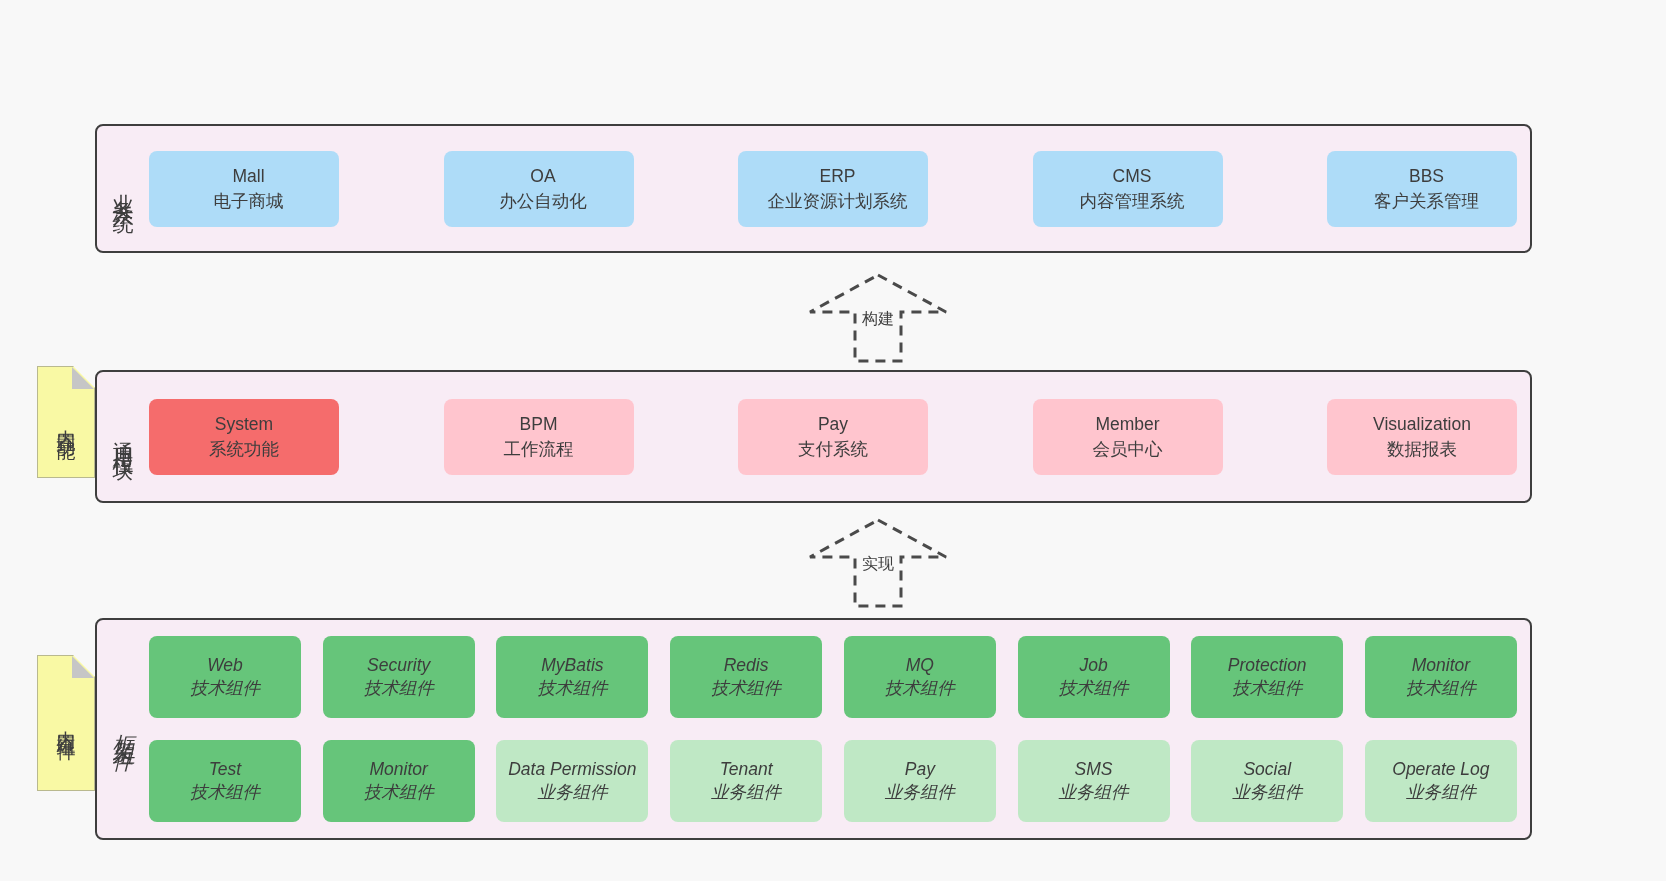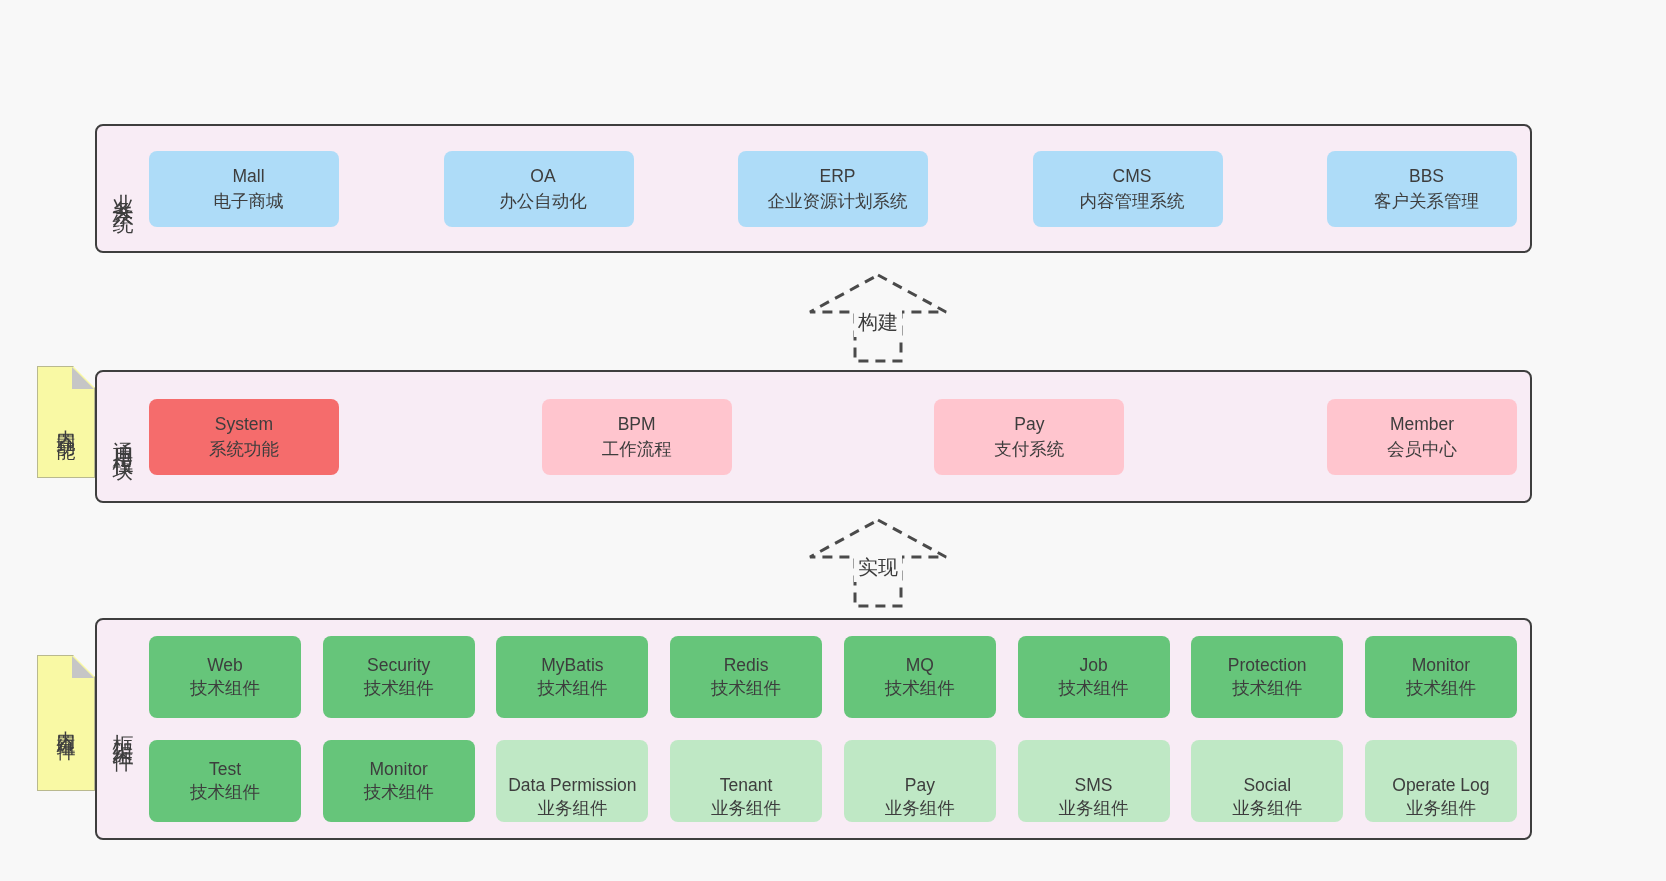--- a/index.html
+++ b/index.html
@@ -19,21 +19,21 @@
     position:absolute;
     left:95px;width:1437px;
     background:var(--band-bg,#f8ecf5);
     border:2px solid var(--band-border,#3e3e3e);
     border-radius:8px;
     box-sizing:border-box;
     z-index:2;
   }
   .band-business{top:124px;height:129px;}
   .band-modules{top:370px;height:133px;padding-left:7px;}
-  .band-components{top:618px;height:222px;}
+  .band-components{top:618px;height:222px;font-style:italic;}
   .band-label{
     position:absolute;left:0;top:0;bottom:0;width:52px;
     display:flex;align-items:center;justify-content:center;
     writing-mode:vertical-rl;text-orientation:upright;
     font-size:21px;letter-spacing:6px;color:var(--text,#3d3d3d);
     user-select:none;
   }
   .rows{
     position:absolute;left:52px;right:13px;top:0;bottom:0;
     display:flex;flex-direction:column;justify-content:center;gap:22px;
@@ -47,21 +47,21 @@
     font-size:17.5px;line-height:25px;
     color:var(--text,#3d3d3d);
     box-sizing:border-box;padding:2px 6px;
   }
   .band-business .box,.band-modules .box{width:190px;height:76px;}
   .band-components .box{width:152px;height:82px;line-height:23px;}
   .v-blue{background:var(--blue,#aedcf8);padding-left:15px;}
   .v-red{background:var(--red,#f56c6c);}
   .v-pink{background:var(--pink,#ffc5ce);}
   .v-green-dark{background:var(--green-dark,#66c57a);}
-  .v-green-light{background:var(--green-light,#bfe8c5);justify-content:flex-end;}
+  .v-green-light{background:var(--green-light,#bfe8c5);}
   
   .sticky{
     position:absolute;left:37px;width:58px;
     background:var(--sticky-yellow,#f9f9a4);
     border:1px solid #b9b98f;
     box-sizing:border-box;
     clip-path:polygon(0 0,calc(100% - 22px) 0,100% 22px,100% 100%,0 100%);
     display:flex;align-items:center;justify-content:center;
     z-index:1;
   }
@@ -79,21 +79,21 @@
   
   .arrow{
     position:absolute;left:806px;width:144px;height:92px;z-index:3;
   }
   .arrow-build{top:272px;}
   .arrow-implement{top:517px;}
   .arrow svg{position:absolute;inset:0;}
   .arrow-label{
     position:absolute;left:50%;top:36px;transform:translateX(-50%);
     background:var(--canvas-bg,#f8f8f8);
-    padding:1px 4px;font-size:20px;color:var(--text,#3d3d3d);
+    padding:1px 4px;font-size:16px;color:var(--text,#3d3d3d);
     white-space:nowrap;
   }
 </style>
 </head>
 <body>
 
 <div class="canvas">
 
   <section class="band band-business">
     <div class="band-label">业务系统</div>
@@ -148,20 +148,24 @@
             <div class="box-subtitle">工作流程</div>
           </div>
           <div class="box v-pink">
             <div class="box-title">Pay</div>
             <div class="box-subtitle">支付系统</div>
           </div>
           <div class="box v-pink">
             <div class="box-title">Member</div>
             <div class="box-subtitle">会员中心</div>
           </div>
+          <div class="box v-pink">
+            <div class="box-title">Visualization</div>
+            <div class="box-subtitle">数据报表</div>
+          </div>
         </div>
       </div>
   </section>
 
   <div class="arrow arrow-implement">
     <svg viewBox="0 0 144 92">
       <path d="M72 3 L140 40 L95 40 L95 89 L49 89 L49 40 L4 40 Z" fill="none" stroke="#4a4a4a" stroke-width="3" stroke-dasharray="10 7"></path>
     </svg>
     <span class="arrow-label">实现</span>
   </div>

